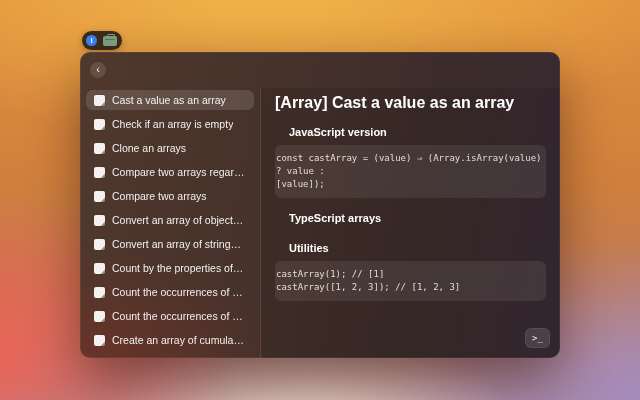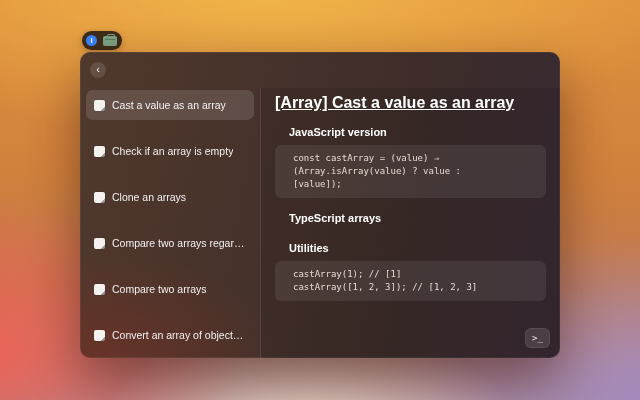--- a/index.html
+++ b/index.html
@@ -60,21 +60,21 @@
     width: 16px; height: 16px; border-radius: 50%;
     background: rgba(255,255,255,0.12);
     color: rgba(255,255,255,0.9); font-size: 11px; line-height: 15px; text-align: center;
     cursor: pointer;
   }
   .window-body { display: flex; height: 270px; }
 
   
   .list-pane { width: 180px; flex: 0 0 auto; padding: 2px 6px 0 6px; overflow: hidden; }
   .list-item {
-    height: 30px; margin-bottom: 16px; border-radius: 7px;
+    height: 20px; margin-bottom: 4px; border-radius: 7px;
     display: flex; align-items: center; gap: 7px; padding: 0 8px;
     cursor: pointer;
   }
   .list-item.selected { background: rgba(255,255,255,0.13); }
   .list-item .label {
     color: rgba(255,255,255,0.93); font-size: 10.5px; white-space: nowrap;
     overflow: hidden; text-overflow: ellipsis;
   }
   .doc-icon {
     width: 11px; height: 11px; flex: 0 0 auto; border-radius: 2px;
@@ -82,26 +82,26 @@
     box-shadow: 0 0 1px rgba(0,0,0,0.4);
   }
 
   .divider { width: 1px; background: rgba(255,255,255,0.09); flex: 0 0 auto; }
 
   
   .detail-pane {
     flex: 1; padding: 6px 14px 10px 14px; position: relative;
     background: rgba(0,0,0,0.1);
   }
-  .detail-title { color: #fff; font-size: 16px; font-weight: bold; margin-bottom: 10px; text-decoration: underline; }
+  .detail-title { color: #fff; font-size: 16px; font-weight: bold; margin-bottom: 10px; }
   .section-heading { color: #fff; font-size: 11px; font-weight: bold; margin: 14px 0 7px 14px; }
   .section-heading:first-of-type { margin-top: 0; }
   .code-block {
     background: rgba(255,255,255,0.08);
-    border-radius: 6px; padding: 7px 18px;
+    border-radius: 6px; padding: 7px 1px;
     font-family: "DejaVu Sans Mono", monospace;
     font-size: 9px; line-height: 13px;
     color: rgba(244,233,224,0.92);
     white-space: pre-wrap;
   }
   .examples-gap { margin-top: 18px; }
 
   .terminal-button {
     position: absolute; right: 10px; bottom: 10px;
     width: 25px; height: 20px; border-radius: 6px;

